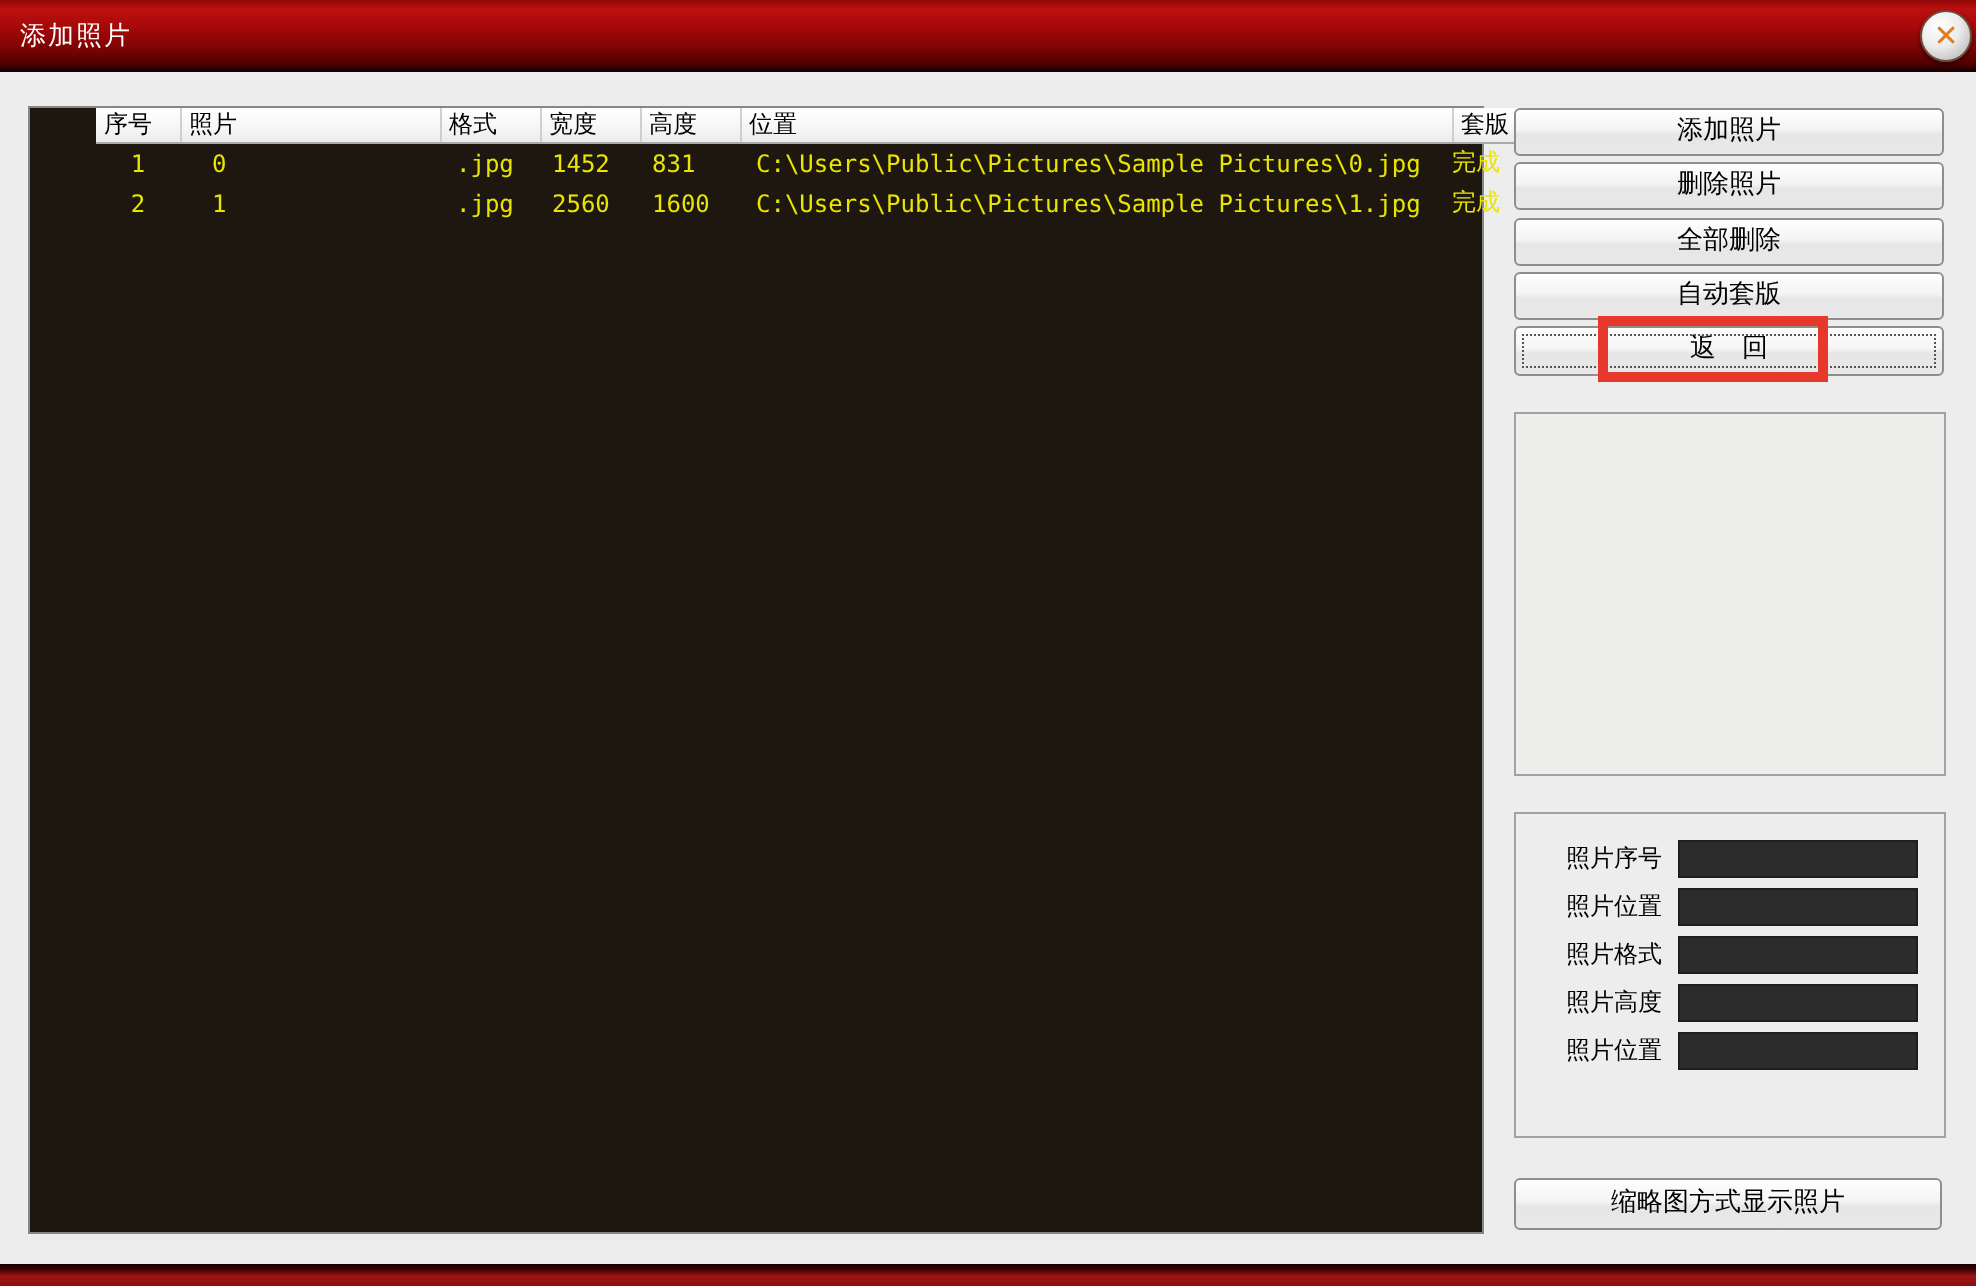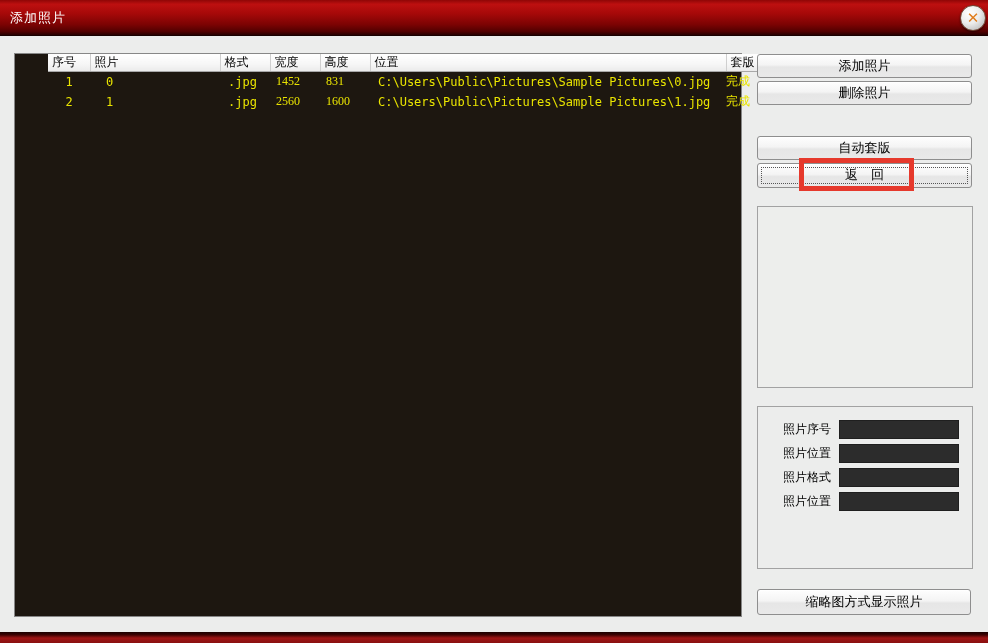--- a/index.html
+++ b/index.html
@@ -43,21 +43,21 @@
     text-align:left; padding:0 4px; white-space:nowrap; overflow:hidden;
   }
   .photo-table th:last-child { border-right:none; }
   .photo-table td {
     height:20px; font-family:"DejaVu Sans Mono", monospace; font-size:12px;
     color:#e9e400; white-space:nowrap; overflow:hidden; vertical-align:middle;
   }
   td.c-seq { text-align:center; }
   td.c-photo { padding-left:16px; }
   td.c-format { padding-left:8px; }
-  td.c-width, td.c-height { padding-left:6px;font-family:Liberation Serif, serif; }
+  td.c-width, td.c-height { padding-left:6px; }
   td.c-path { padding-left:8px; }
   td.c-status { text-align:left; font-family:Liberation Sans, sans-serif; }
 
   
   .btn {
     position:absolute; left:757px; width:215px; height:24px;
     background:linear-gradient(180deg,#fefefe 0%,#f4f4f4 45%,#e6e6e6 55%,#e9e9e9 100%);
     border:1px solid #8e8e8e; border-radius:3px;
     font-size:13px; color:#000; text-align:center; line-height:22px;
     box-shadow:inset 0 1px 0 #ffffff; cursor:default;
@@ -153,40 +153,45 @@
           <td class="c-height">1600</td>
           <td class="c-path">C:\Users\Public\Pictures\Sample Pictures\1.jpg</td>
           <td class="c-status">完成</td>
         </tr>
       </tbody>
     </table>
   </div>
 
   <div class="btn btn-add">添加照片</div>
   <div class="btn btn-del">删除照片</div>
+  <div class="btn btn-delall">全部删除</div>
   <div class="btn btn-auto">自动套版</div>
   <div class="btn btn-back">返　回</div>
   <div class="annotation-box"></div>
 
   <div class="preview-panel"></div>
 
   <div class="info-panel">
     <div class="info-row">
       <span class="info-label">照片序号</span>
       <div class="info-value"></div>
     </div>
     <div class="info-row">
       <span class="info-label">照片位置</span>
       <div class="info-value"></div>
     </div>
     <div class="info-row">
       <span class="info-label">照片格式</span>
       <div class="info-value"></div>
     </div>
     <div class="info-row">
+      <span class="info-label">照片高度</span>
+      <div class="info-value"></div>
+    </div>
+    <div class="info-row">
       <span class="info-label">照片位置</span>
       <div class="info-value"></div>
     </div>
   </div>
 
   <div class="btn btn-thumb">缩略图方式显示照片</div>
 
   <div class="bottom-bar"></div>
 
 </div>

